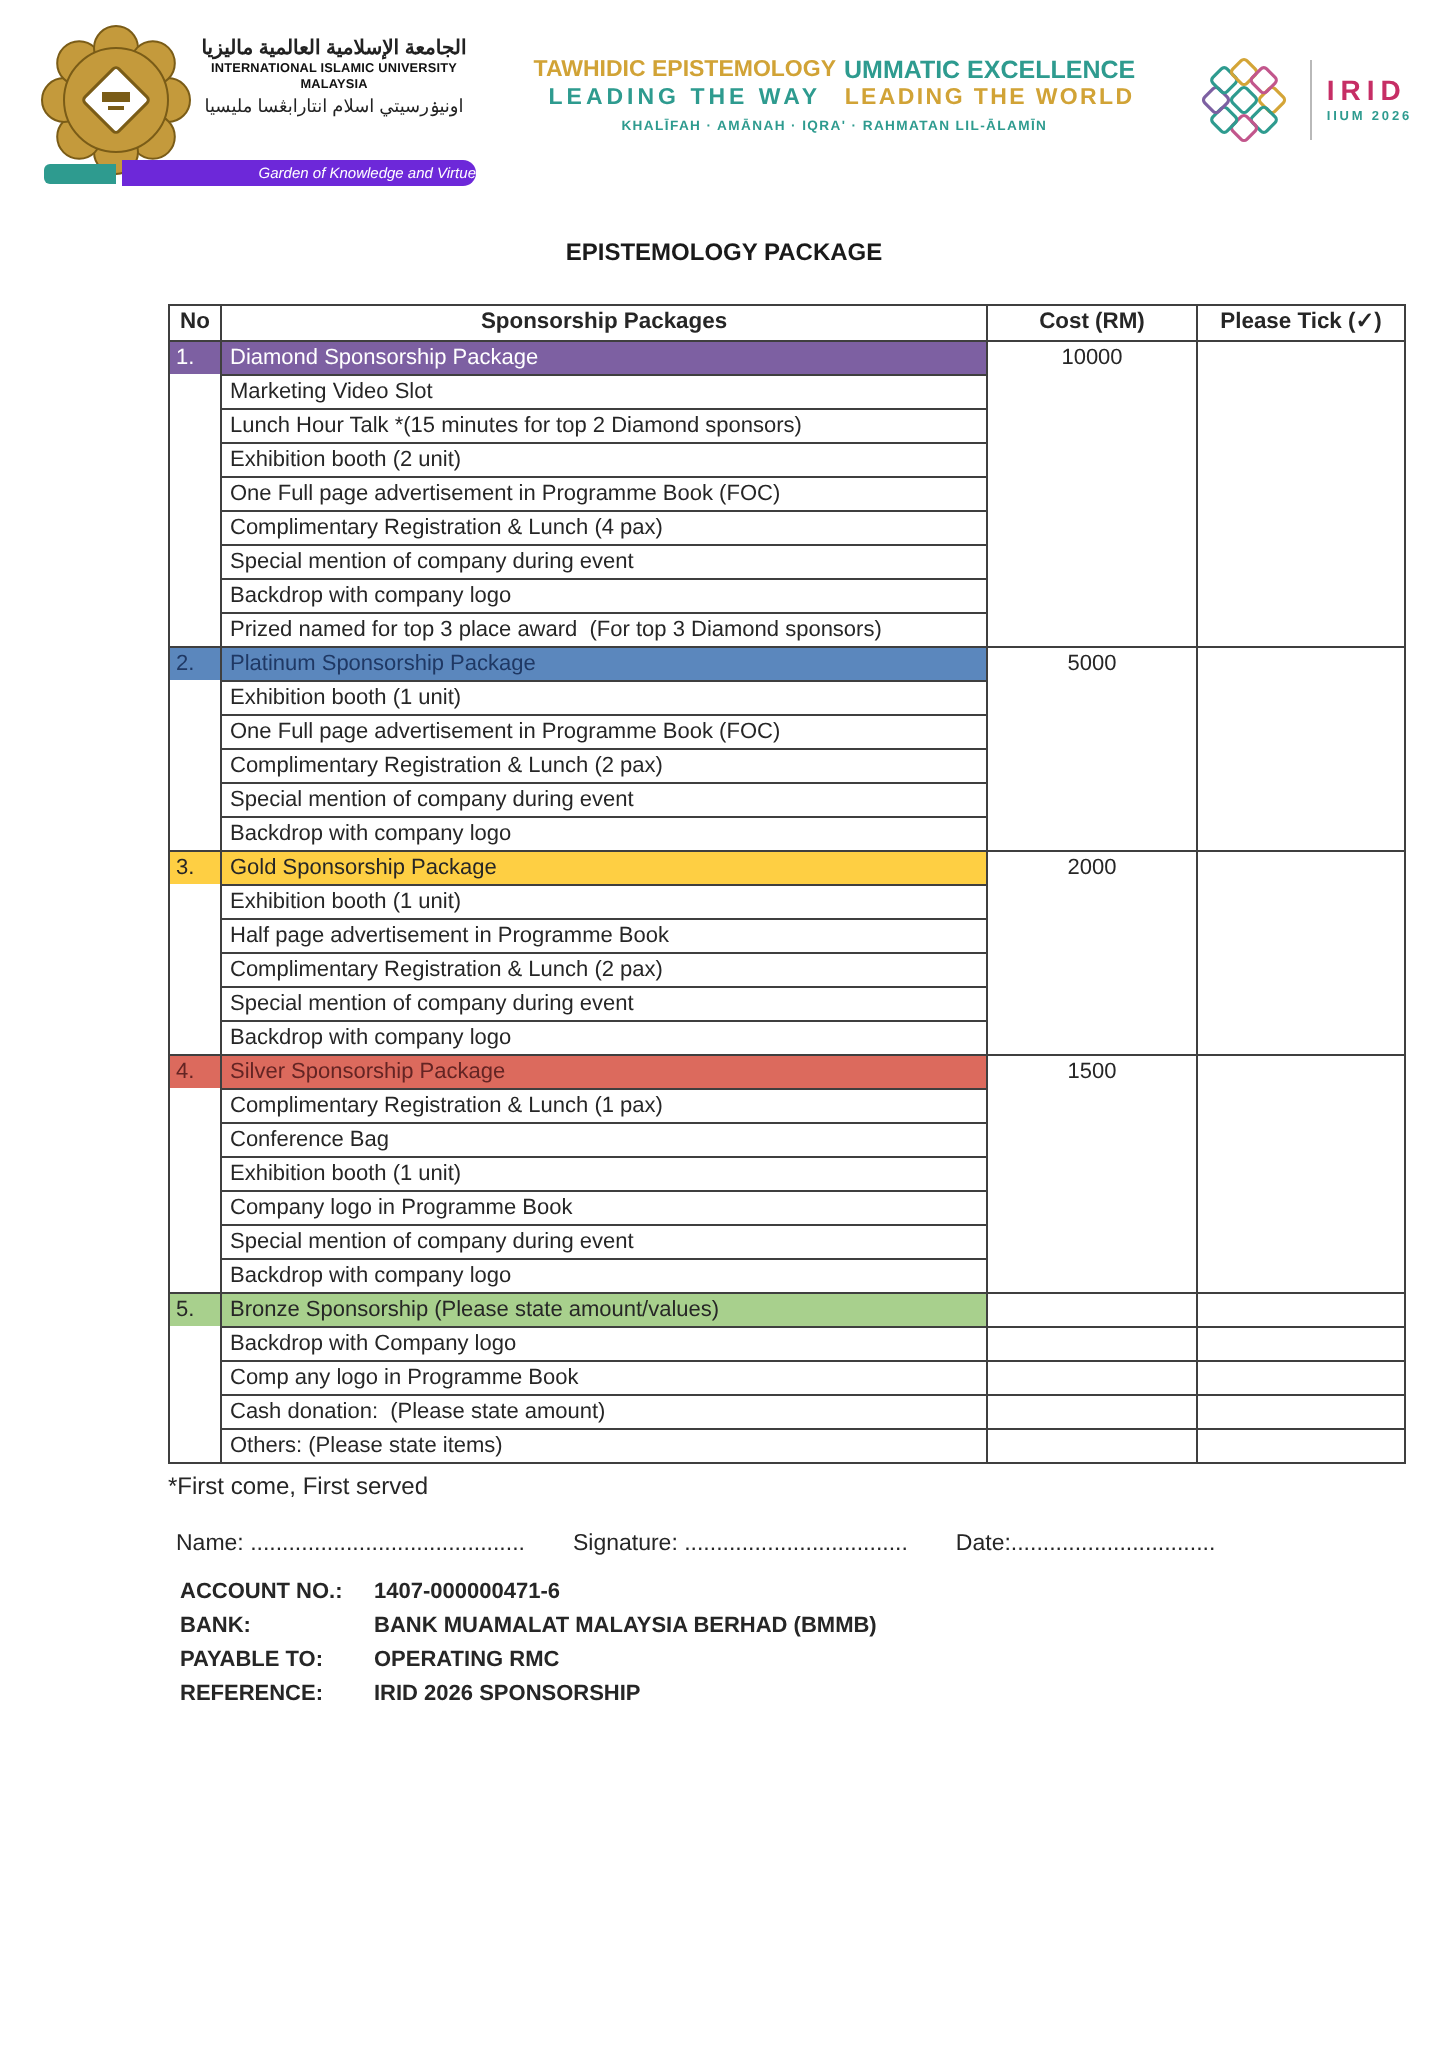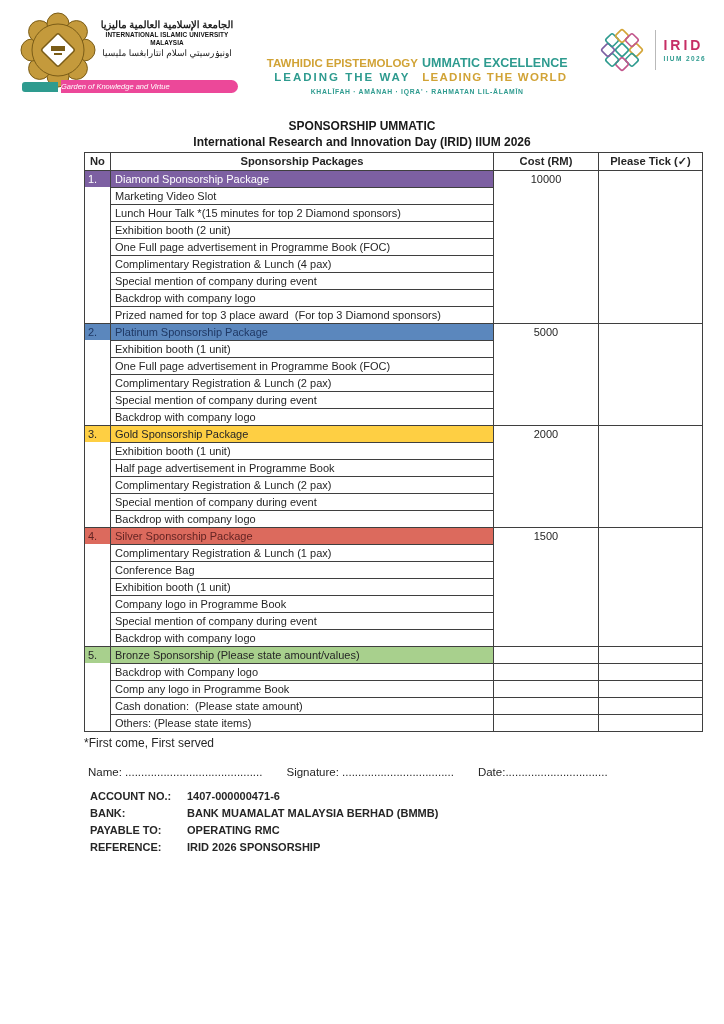--- a/index.html
+++ b/index.html
@@ -13,24 +13,24 @@
   .header { position:absolute; top:12px; left:20px; width:686px; display:flex; justify-content:space-between; align-items:flex-start; }
 
   .uni-logo { width:218px; }
   .uni-top { display:flex; align-items:flex-start; gap:4px; }
   .uni-text { width:134px; text-align:center; padding-top:6px; }
   .arabic-top { font-size:10px; font-weight:bold; color:#222; line-height:13px; }
   .uni-name { font-size:6.4px; font-weight:bold; color:#111; line-height:8px; letter-spacing:0.1px; }
   .arabic-bottom { font-size:9px; color:#222; line-height:12px; }
   .banner-row { display:flex; align-items:center; gap:3px; margin-top:-8px; margin-left:2px; }
   .company-box { width:36px; height:10px; background:#2E9B8F; border-radius:3px 0 0 3px; }
-  .banner { flex:1; height:13px; background:#ec4899; border-radius:0 7px 7px 0; color:#fff; font-style:italic; font-size:7.5px; line-height:13px; text-align:left; }
+  .banner { flex:1; height:13px; background:#6d28d9; border-radius:0 7px 7px 0; color:#fff; font-style:italic; font-size:7.5px; line-height:13px; text-align:right; }
 
   .motto { margin-top:16px; text-align:center; }
-  .motto-row { display:flex; gap:4px; justify-content:center; align-items:flex-start;margin-top:28px; }
+  .motto-row { display:flex; gap:4px; justify-content:center; align-items:flex-start; }
   .motto-col { text-align:center; }
   .m-gold { color:#D1A336; font-weight:bold; }
   .m-teal { color:#2E9B8F; font-weight:bold; }
   .m-lg { font-size:12.5px; line-height:14px; }
   .m-md { font-size:11.5px; line-height:14px; }
   .m-sp1 { letter-spacing:2px; }
   .m-sp2 { letter-spacing:1.2px; }
   .tagline { margin-top:4px; font-size:6.8px; font-weight:bold; color:#2E9B8F; letter-spacing:0.7px; }
 
   .irid { margin-top:12px; display:flex; align-items:center; gap:7px; }
@@ -128,22 +128,21 @@
       </svg>
       <div class="irid-divider"></div>
       <div>
         <div class="irid-title">IRID</div>
         <div class="irid-sub">IIUM 2026</div>
       </div>
     </div>
   </div>
 
   <div class="title-block">
-    <div class="title-line">SPONSORSHIP UMMATIC</div>
-    <div class="title-line">International Research and Innovation Day (IRID) IIUM 2026</div>
+    <div class="title-line">EPISTEMOLOGY PACKAGE</div>
   </div>
 
   <div class="table-wrap">
     <table>
       <colgroup>
         <col style="width:26px">
           <col style="width:383px">
           <col style="width:105px">
           <col style="width:104px">
       </colgroup>

